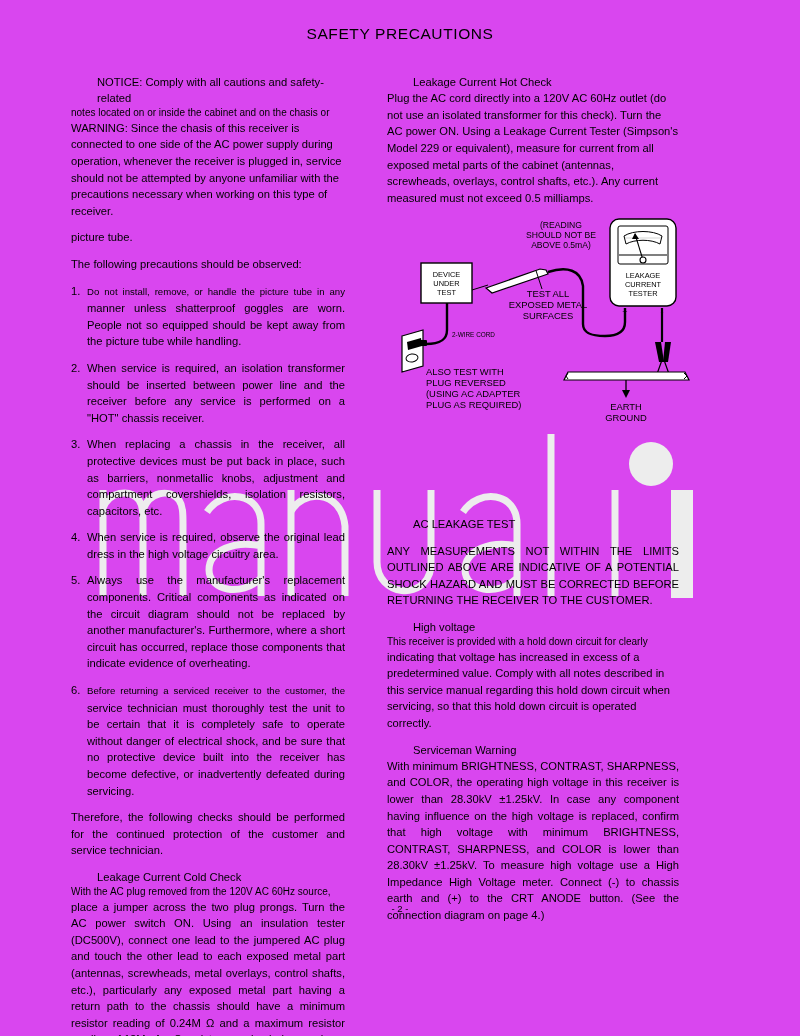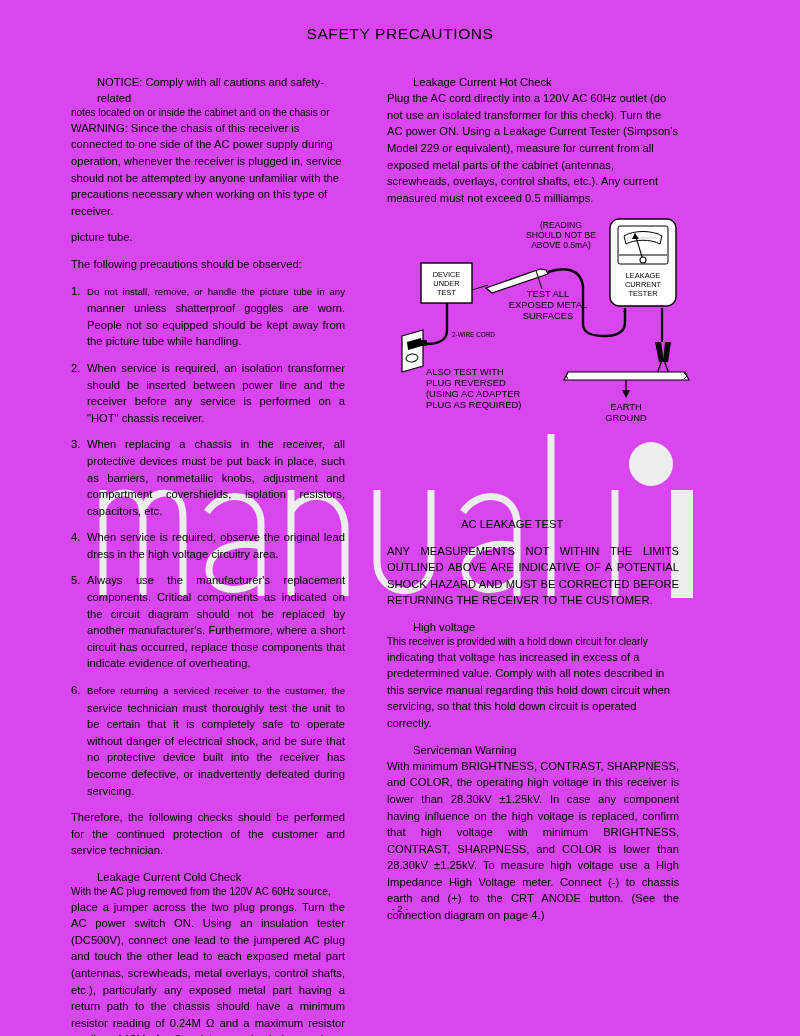--- a/index.html
+++ b/index.html
@@ -63,21 +63,21 @@
     margin: 0;
     font-size: 10px;
     line-height: 13.4px;
   }
   .hdr {
     margin: 0;
     font-size: 11.2px;
     line-height: 16.2px;
     padding-left: 26px;
   }
-  .spaced { margin-bottom: 10px; margin-left: 48px; }
+  .spaced { margin-bottom: 10px; }
 
   
   ol.nums {
     margin: 0;
     padding: 0;
     list-style: none;
   }
   ol.nums li {
     position: relative;
     padding-left: 16px;

